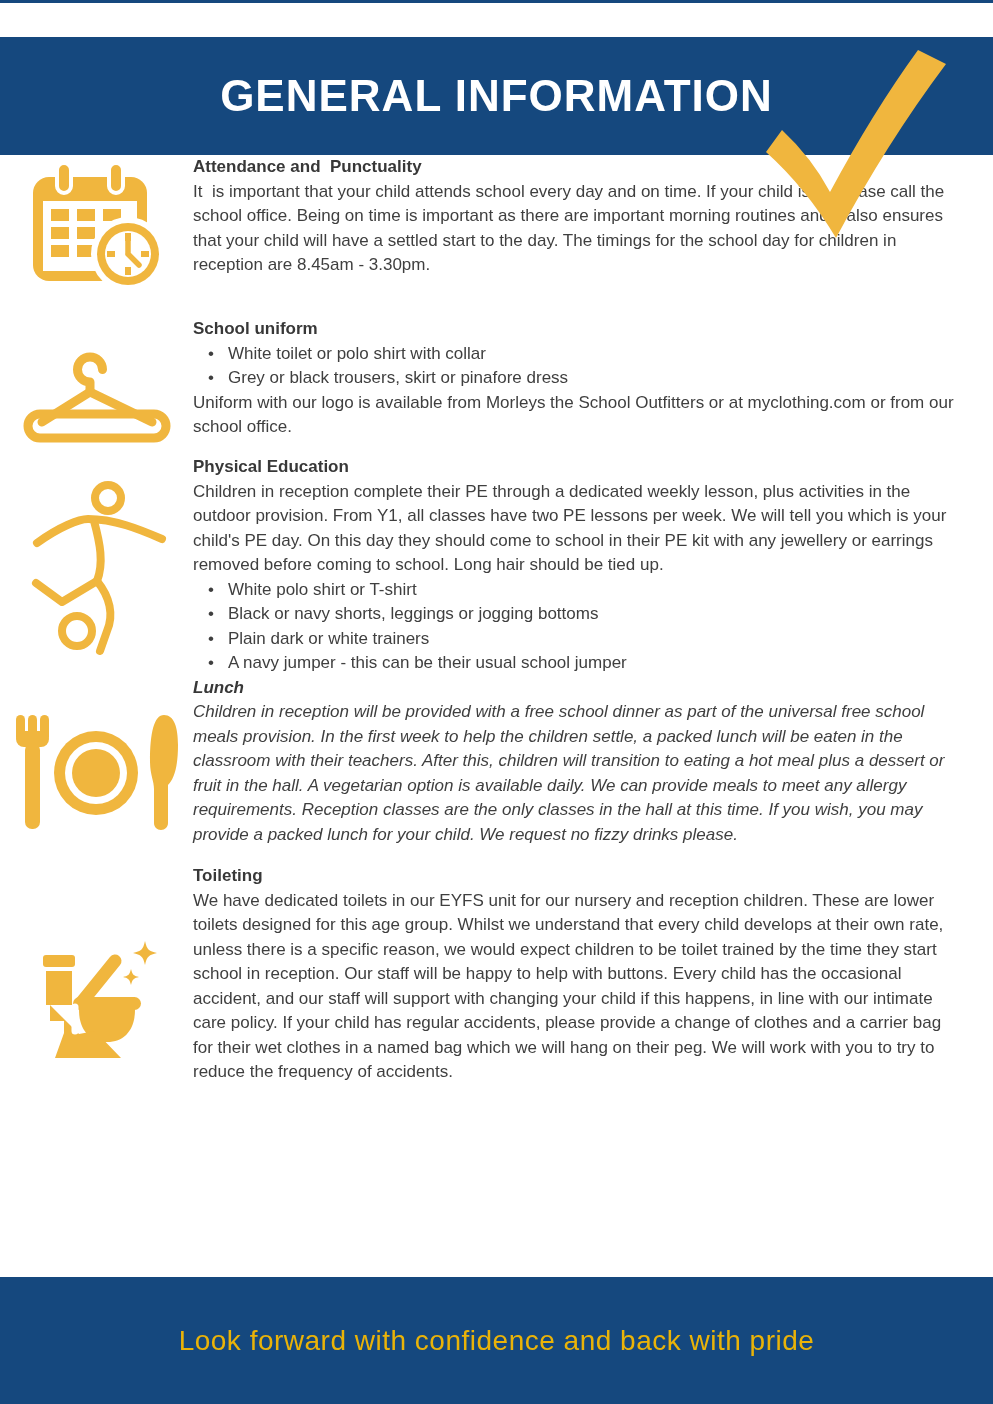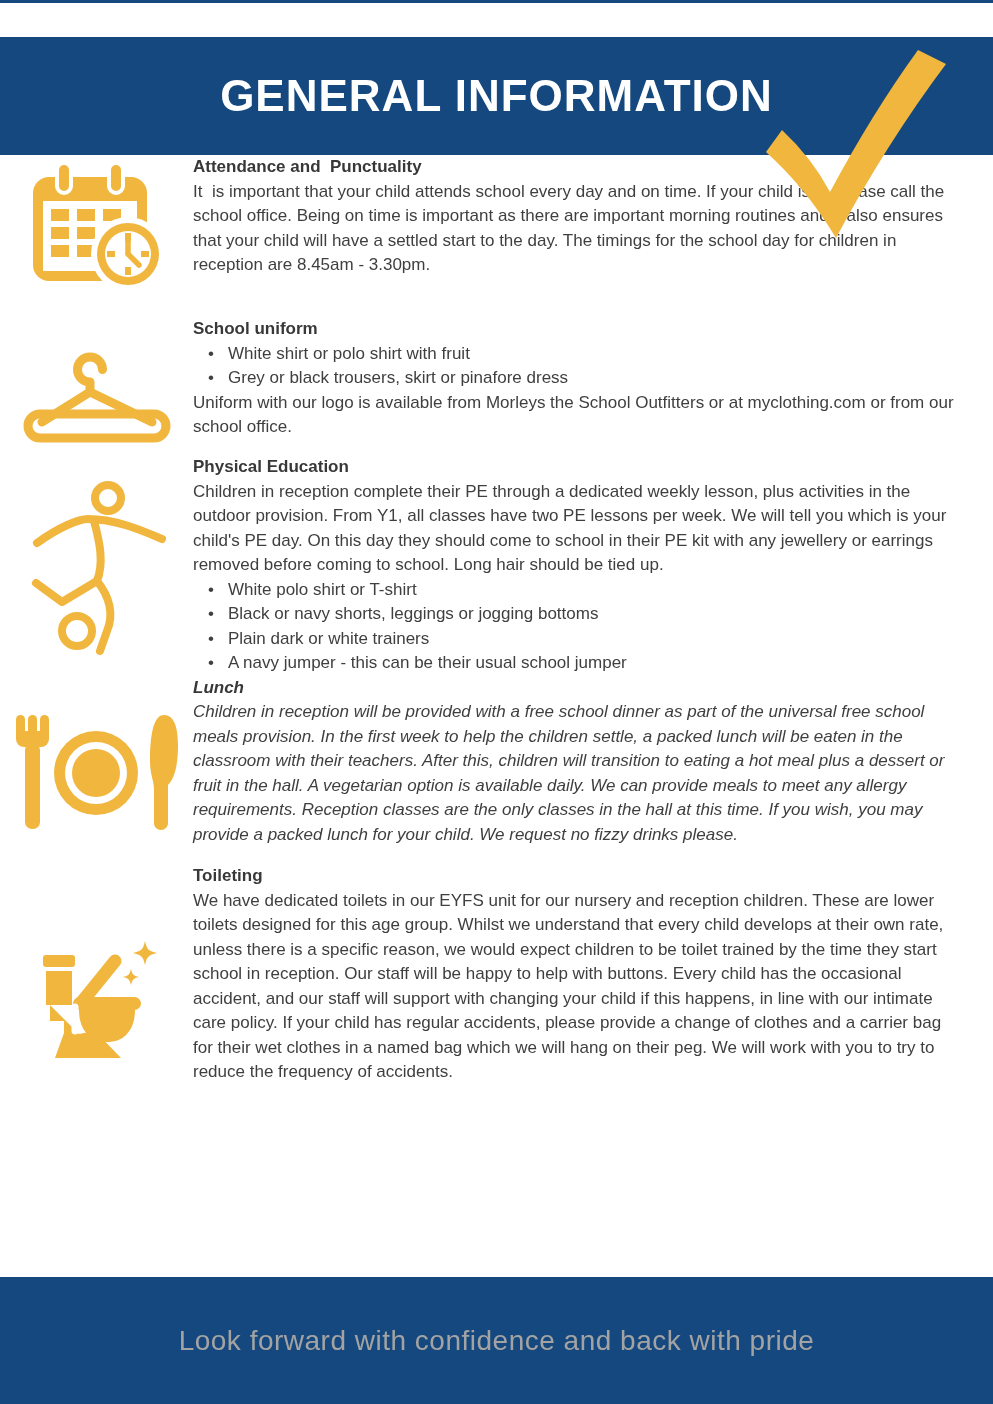--- a/index.html
+++ b/index.html
@@ -82,21 +82,21 @@
     position: absolute;
     left: 0; right: 0; bottom: 0;
     height: 127px;
     background: #15487E;
     display: flex;
     align-items: center;
     justify-content: center;
   }
   .footer p {
     margin: 0;
-    color: #a3a3a3;
+    color: #eab308;
     font-size: 28px;
     letter-spacing: 0.5px;
     white-space: pre-wrap;
   }
 </style>
 </head>
 <body>
 
 <div class="page">
 
@@ -150,21 +150,21 @@
             <path d="M68,44 V34 A12.5,12.5 0 1 1 80.5,21.5"></path>
             <path d="M68,44 L20,74"></path>
             <path d="M68,44 L130,74"></path>
             <rect x="6" y="66" width="138" height="24" rx="12"></rect>
           </g>
         </svg>
       </div>
       <div class="text-col">
         <h2>School uniform</h2>
         <ul class="bullets">
-          <li>White shirt or polo shirt with fruit</li>
+          <li>White toilet or polo shirt with collar</li>
           <li>Grey or black trousers, skirt or pinafore dress</li>
         </ul>
         <p>Uniform with our logo is available from Morleys the School Outfitters or at myclothing.com or from our school office.</p>
       </div>
     </section>
 
     <section class="sec sec-pe">
       <div class="icon-col">
         <svg class="ico-football" width="145" height="180" viewBox="0 0 145 180" xmlns="http://www.w3.org/2000/svg" aria-hidden="true">
           <g fill="none" stroke="#F0B63E" stroke-width="8" stroke-linecap="round" stroke-linejoin="round">

